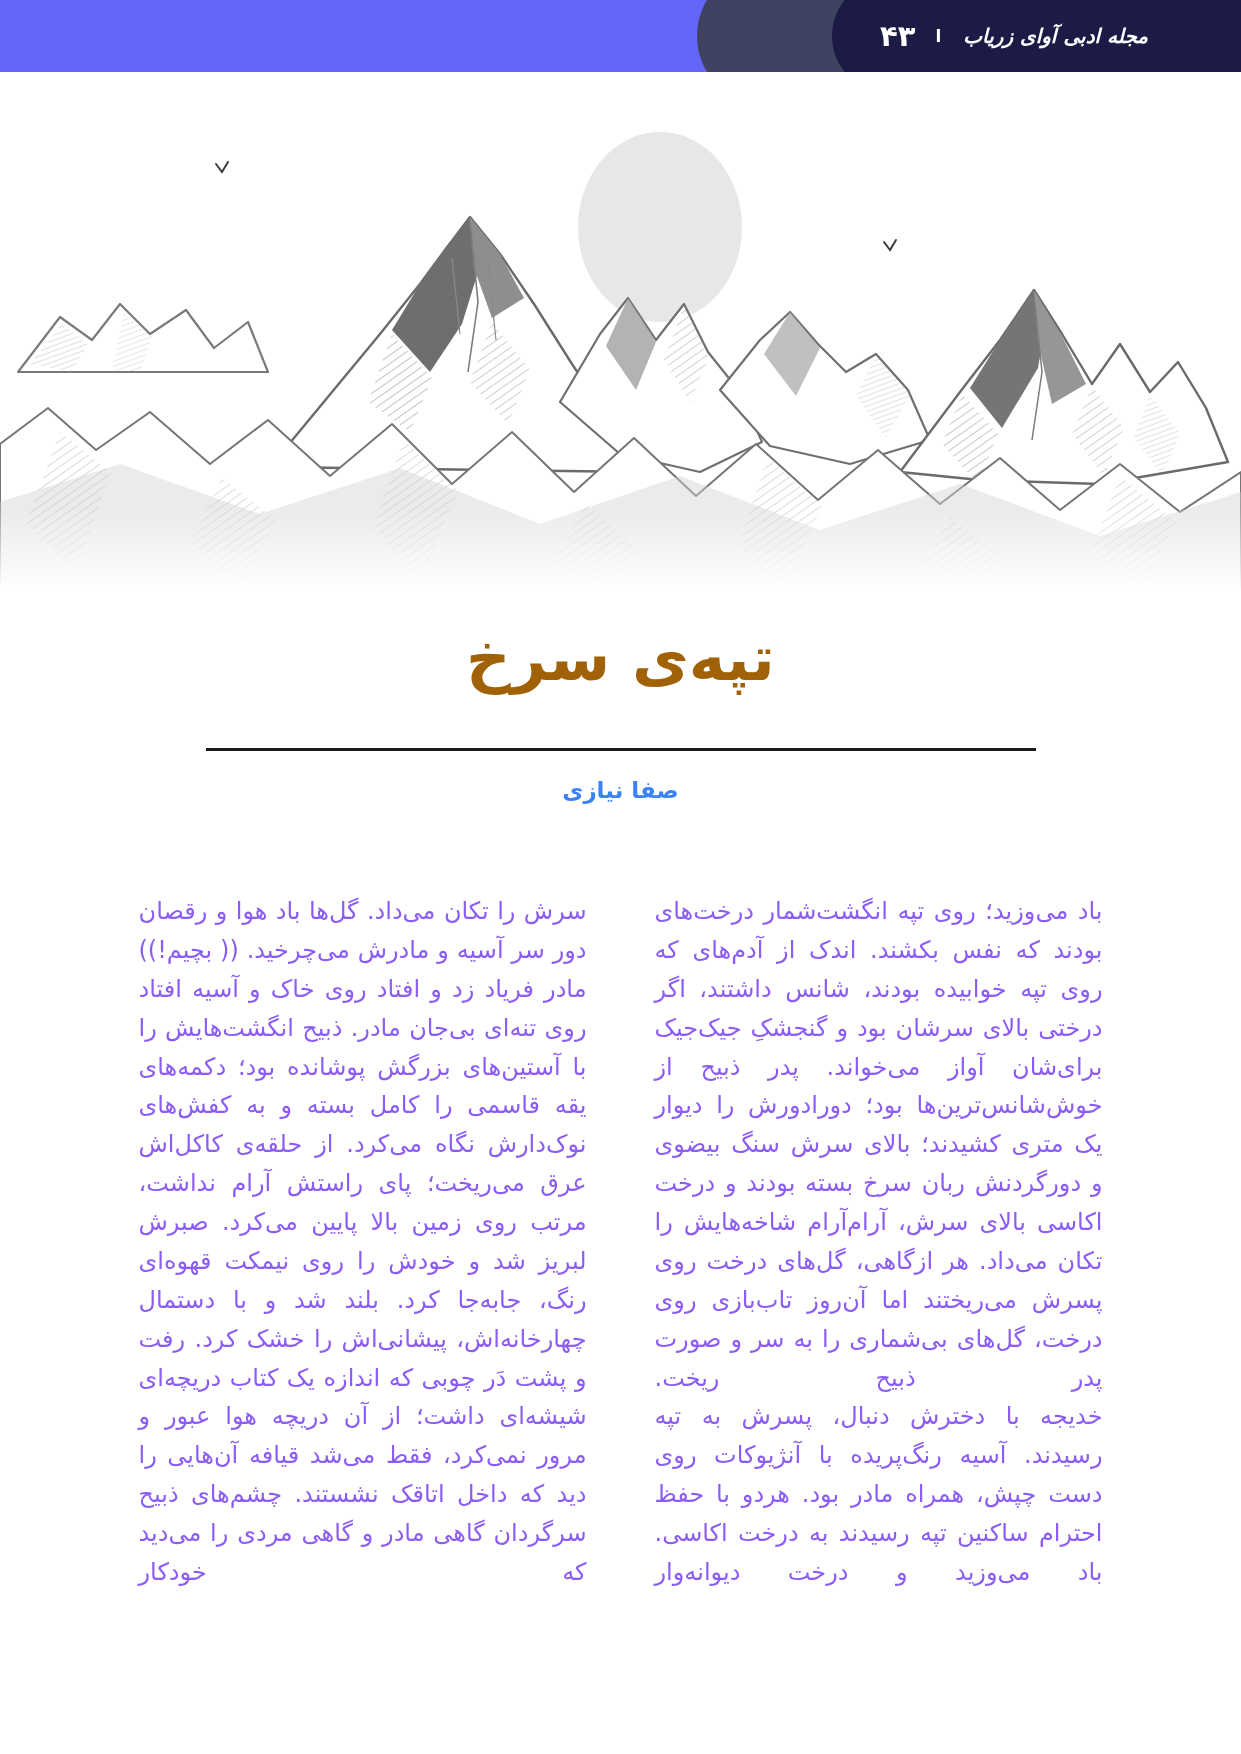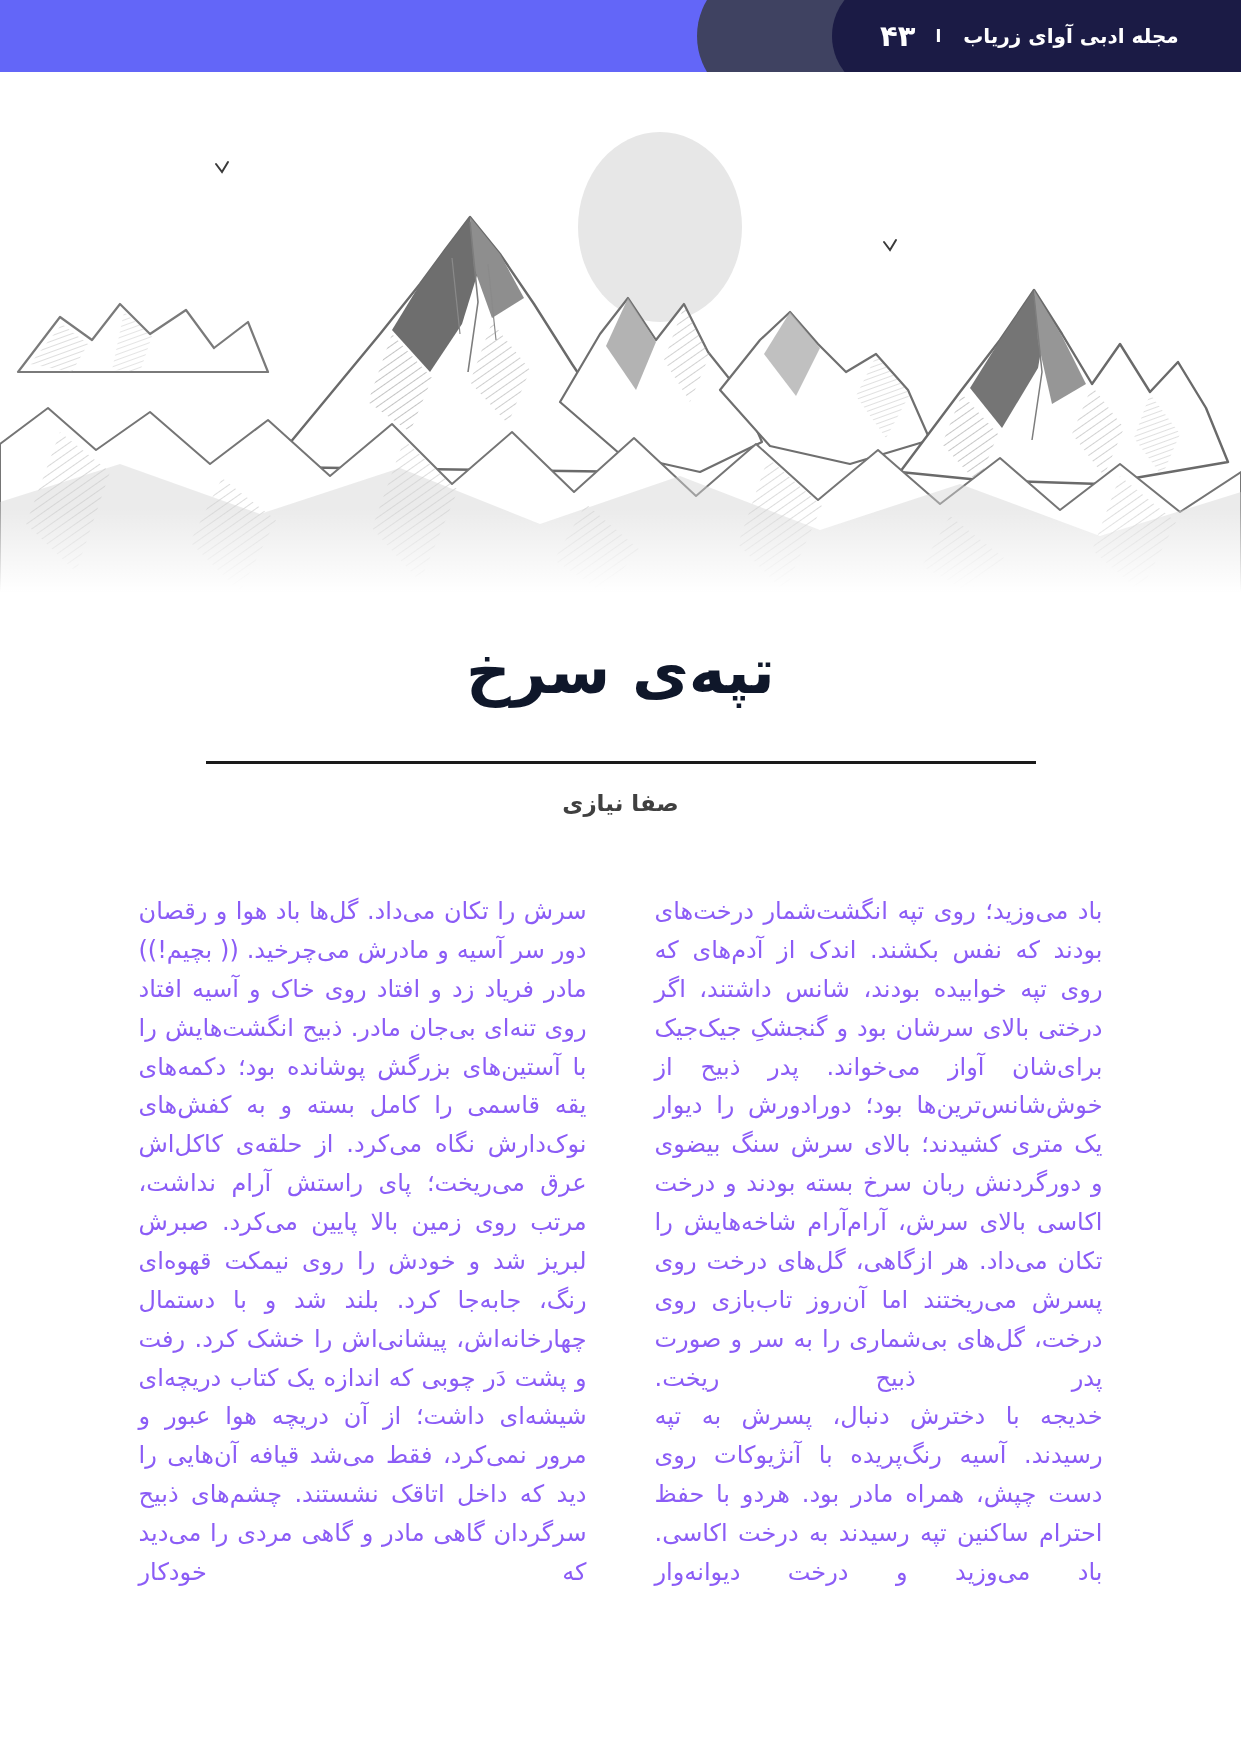--- a/index.html
+++ b/index.html
@@ -74,20 +74,21 @@
     font-size: 17px;
     font-weight: bold;
     margin: 0 22px 0 20px;
     white-space: nowrap;
   }
   .magazine-title {
     color: #ffffff;
     font-size: 20px;
     font-weight: bold;
     white-space: nowrap;
+    font-style: italic;
   }
 
   
   .illustration {
     position: absolute;
     top: 72px;
     left: 0;
     width: 1241px;
     height: 520px;
   }
@@ -101,37 +102,37 @@
   .title-block {
     position: absolute;
     top: 620px;
     left: 0;
     width: 1241px;
     text-align: center;
   }
   .article-title {
     font-size: 62px;
     font-weight: bold;
-    color: #0f172a;
+    color: #a16207;
     line-height: 1.15;
-    margin: 16px;
+    margin: 3px;
     padding: 0 0 8px 0;
     direction: rtl;
   }
   .title-rule {
     width: 830px;
     height: 3px;
     background: #1a1a1a;
     margin: 46px auto 0 auto;
   }
   .author-name {
     margin-top: 26px;
     font-size: 23px;
     font-weight: bold;
-    color: #404040;
+    color: #3b82f6;
     direction: rtl;
   }
 
   
   .body-columns {
     position: absolute;
     top: 892px;
     left: 0;
     width: 1241px;
     height: 600px;

